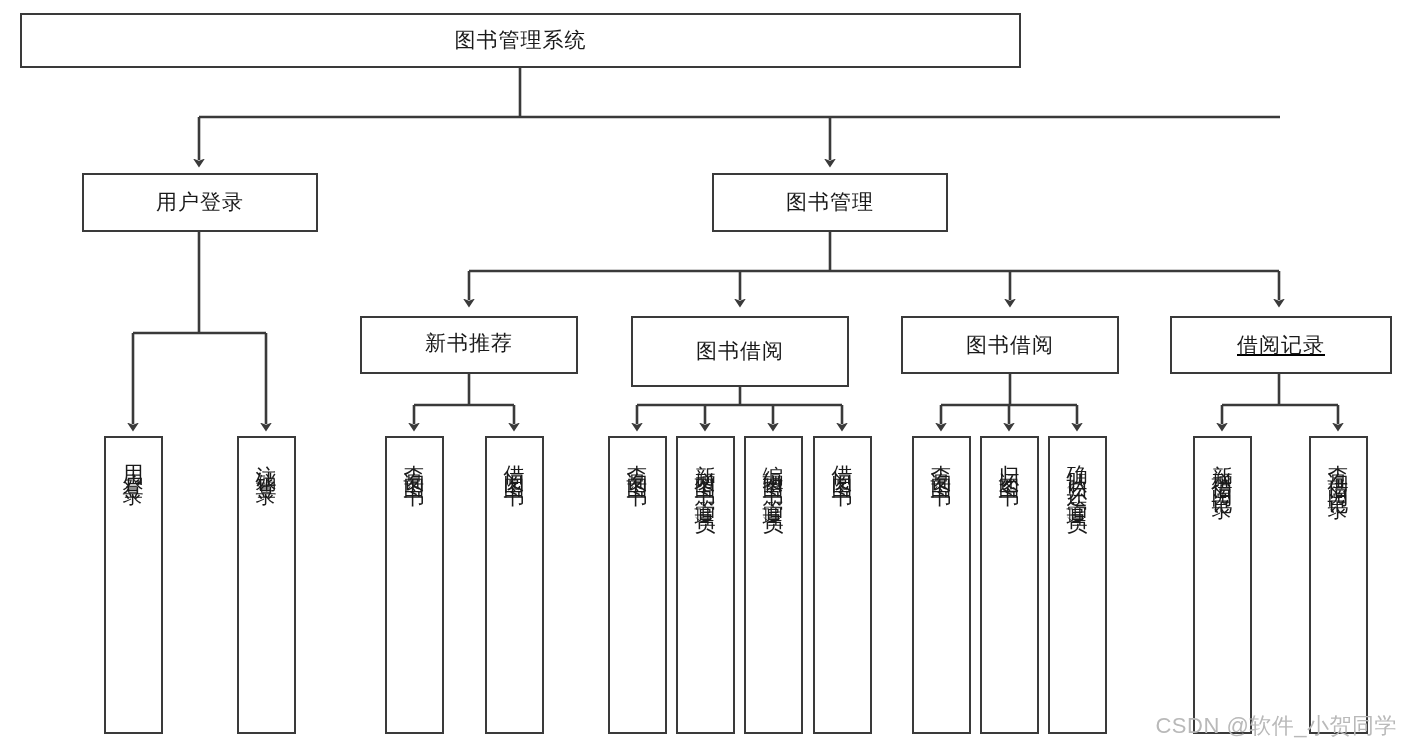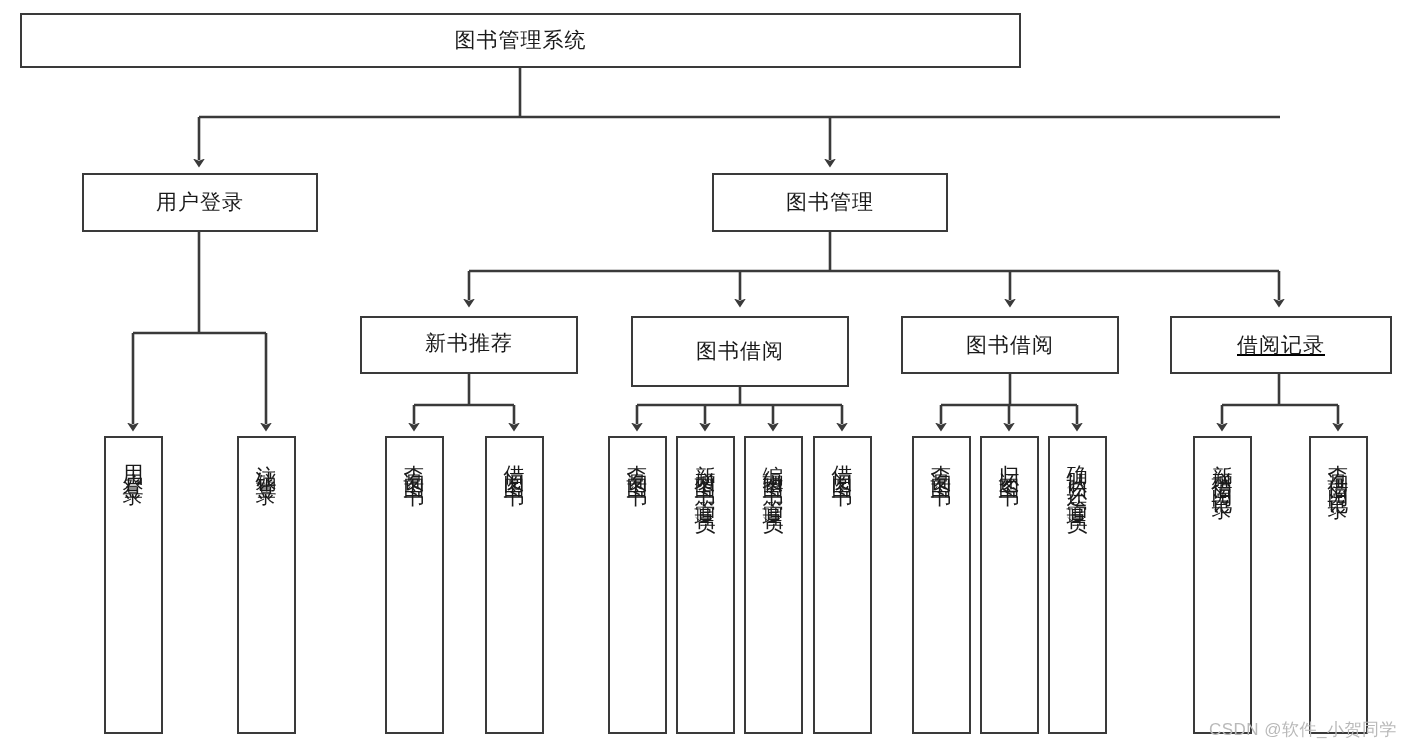--- a/index.html
+++ b/index.html
@@ -35,21 +35,21 @@
     text-orientation:upright;
     font-size:21px;
     letter-spacing:7px;
     line-height:1;
     white-space:nowrap;
   }
   .watermark{
     position:absolute;
     right:8px;
     bottom:6px;
-    font-size:17px;
+    font-size:22px;
     color:#b9b9b9;
     letter-spacing:0.5px;
     white-space:nowrap;
     user-select:none;
   }
 </style>
 </head>
 <body>
 
 <div id="diagram-root">

